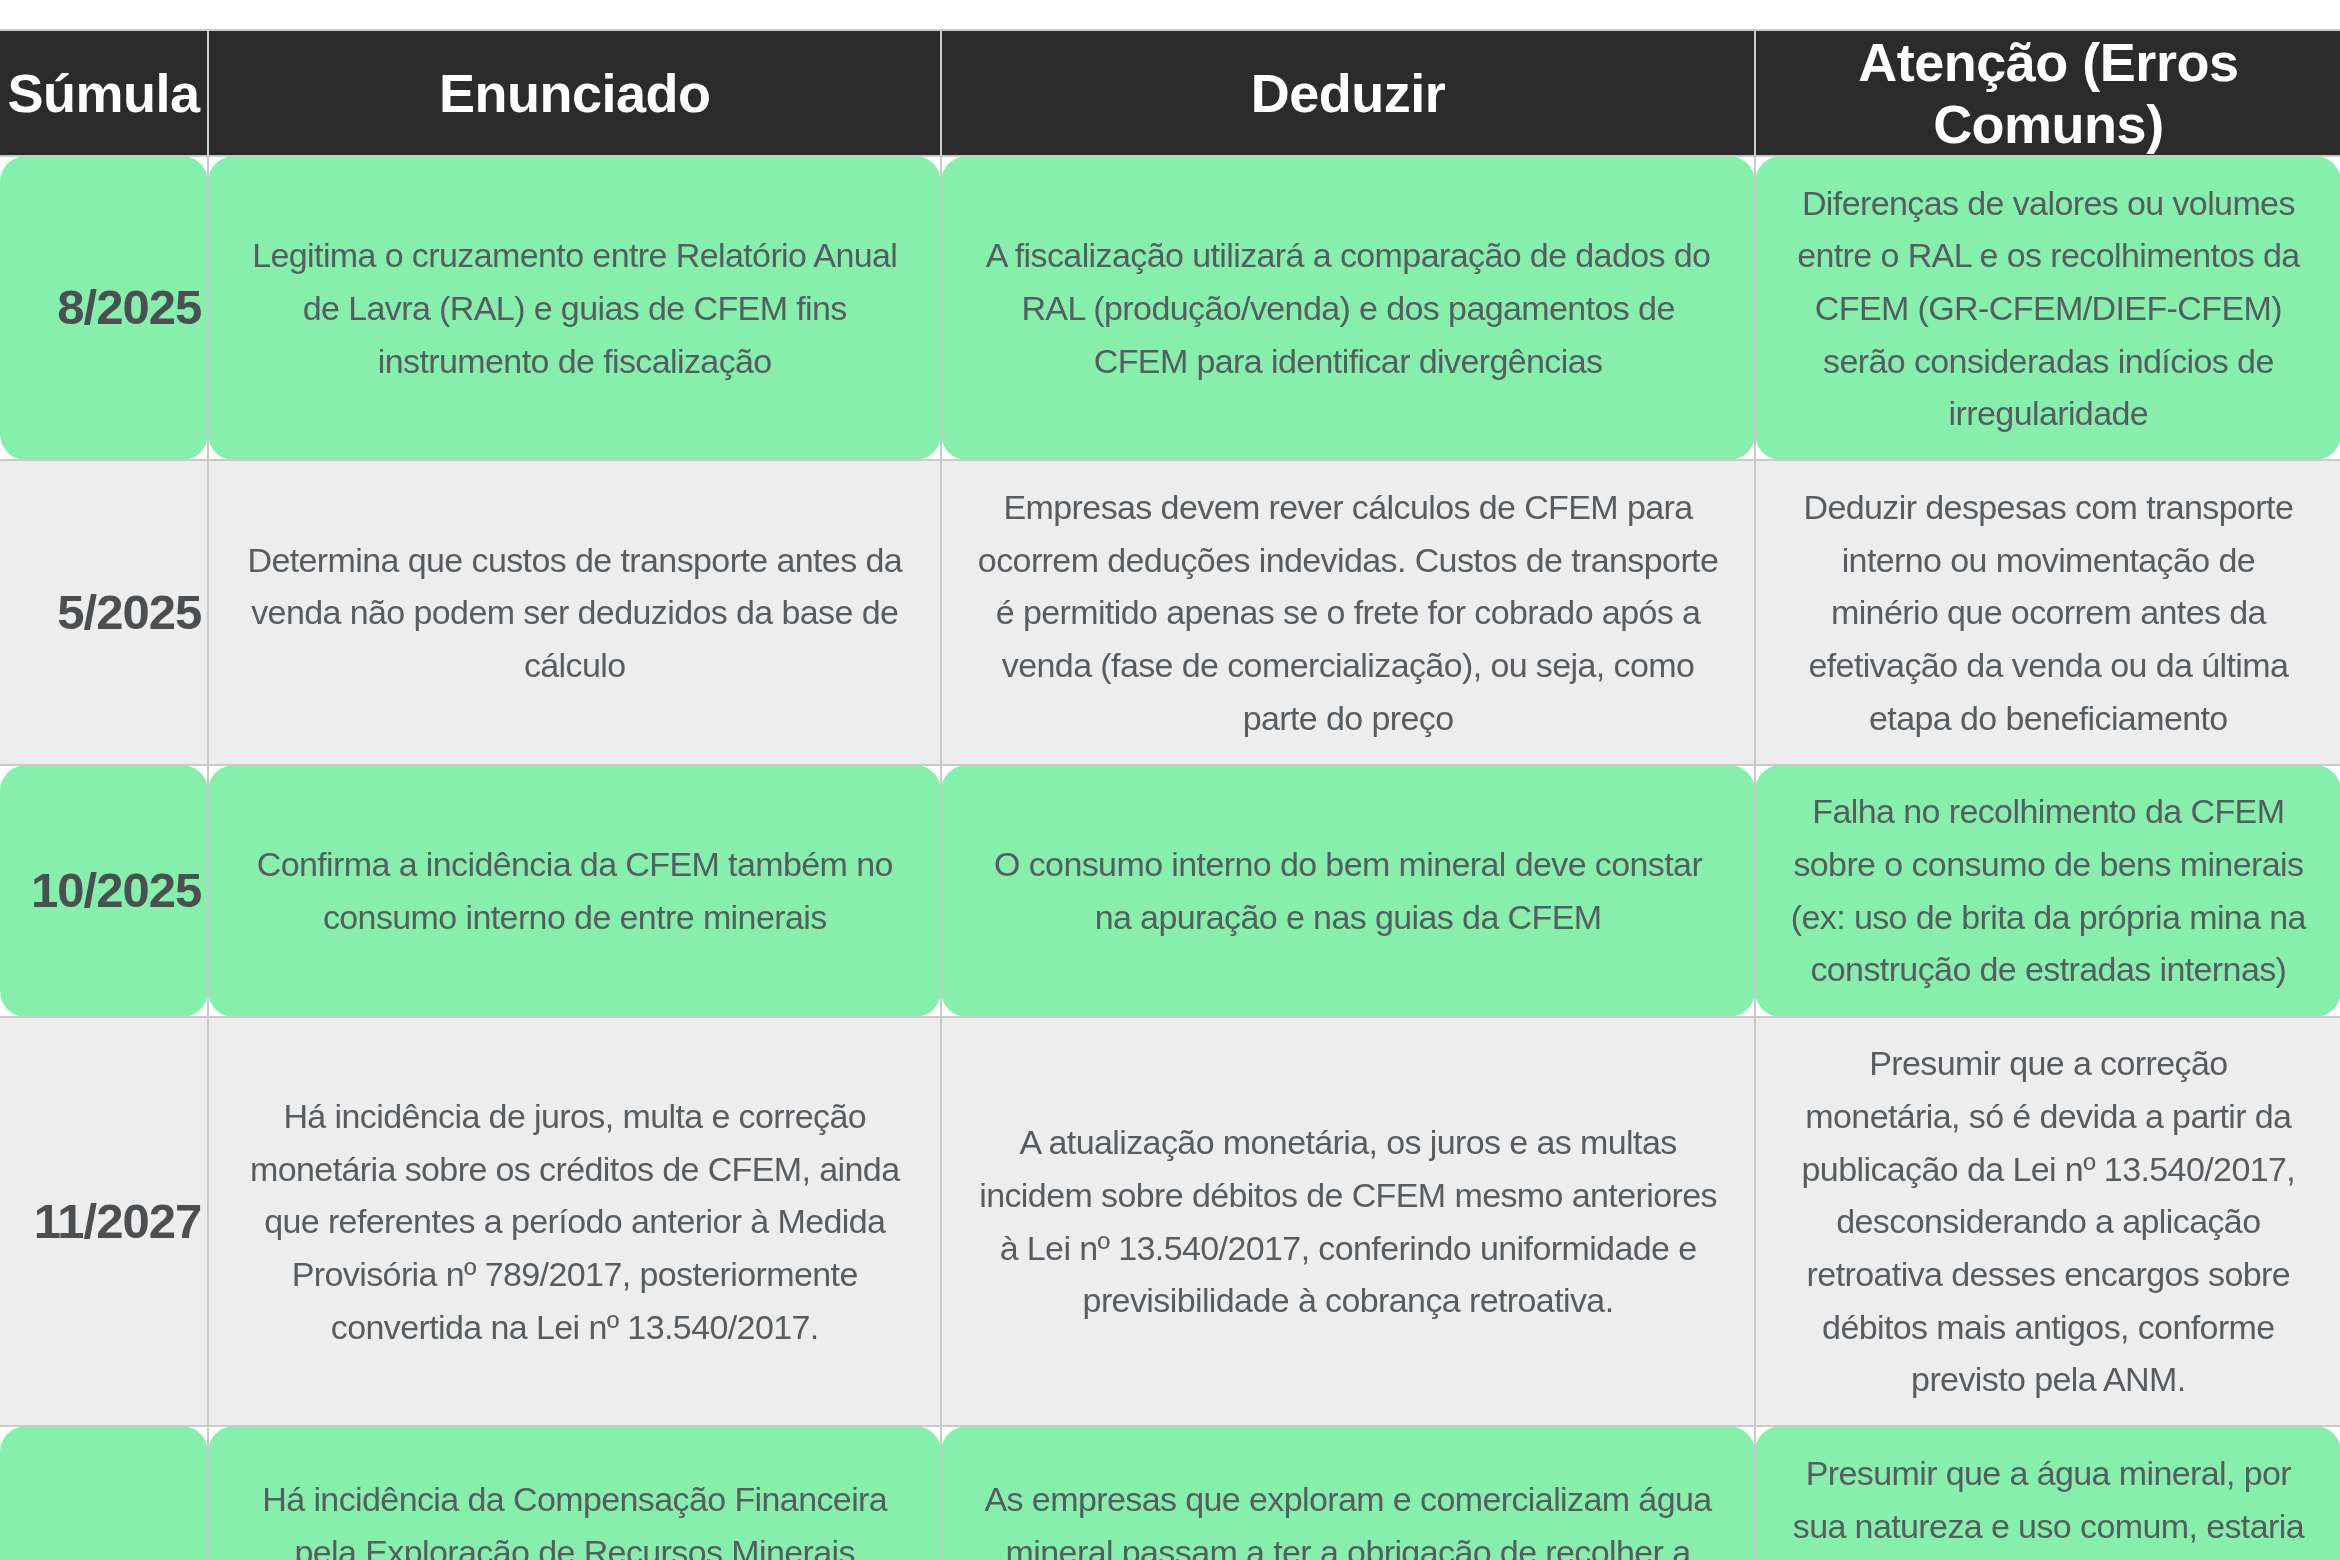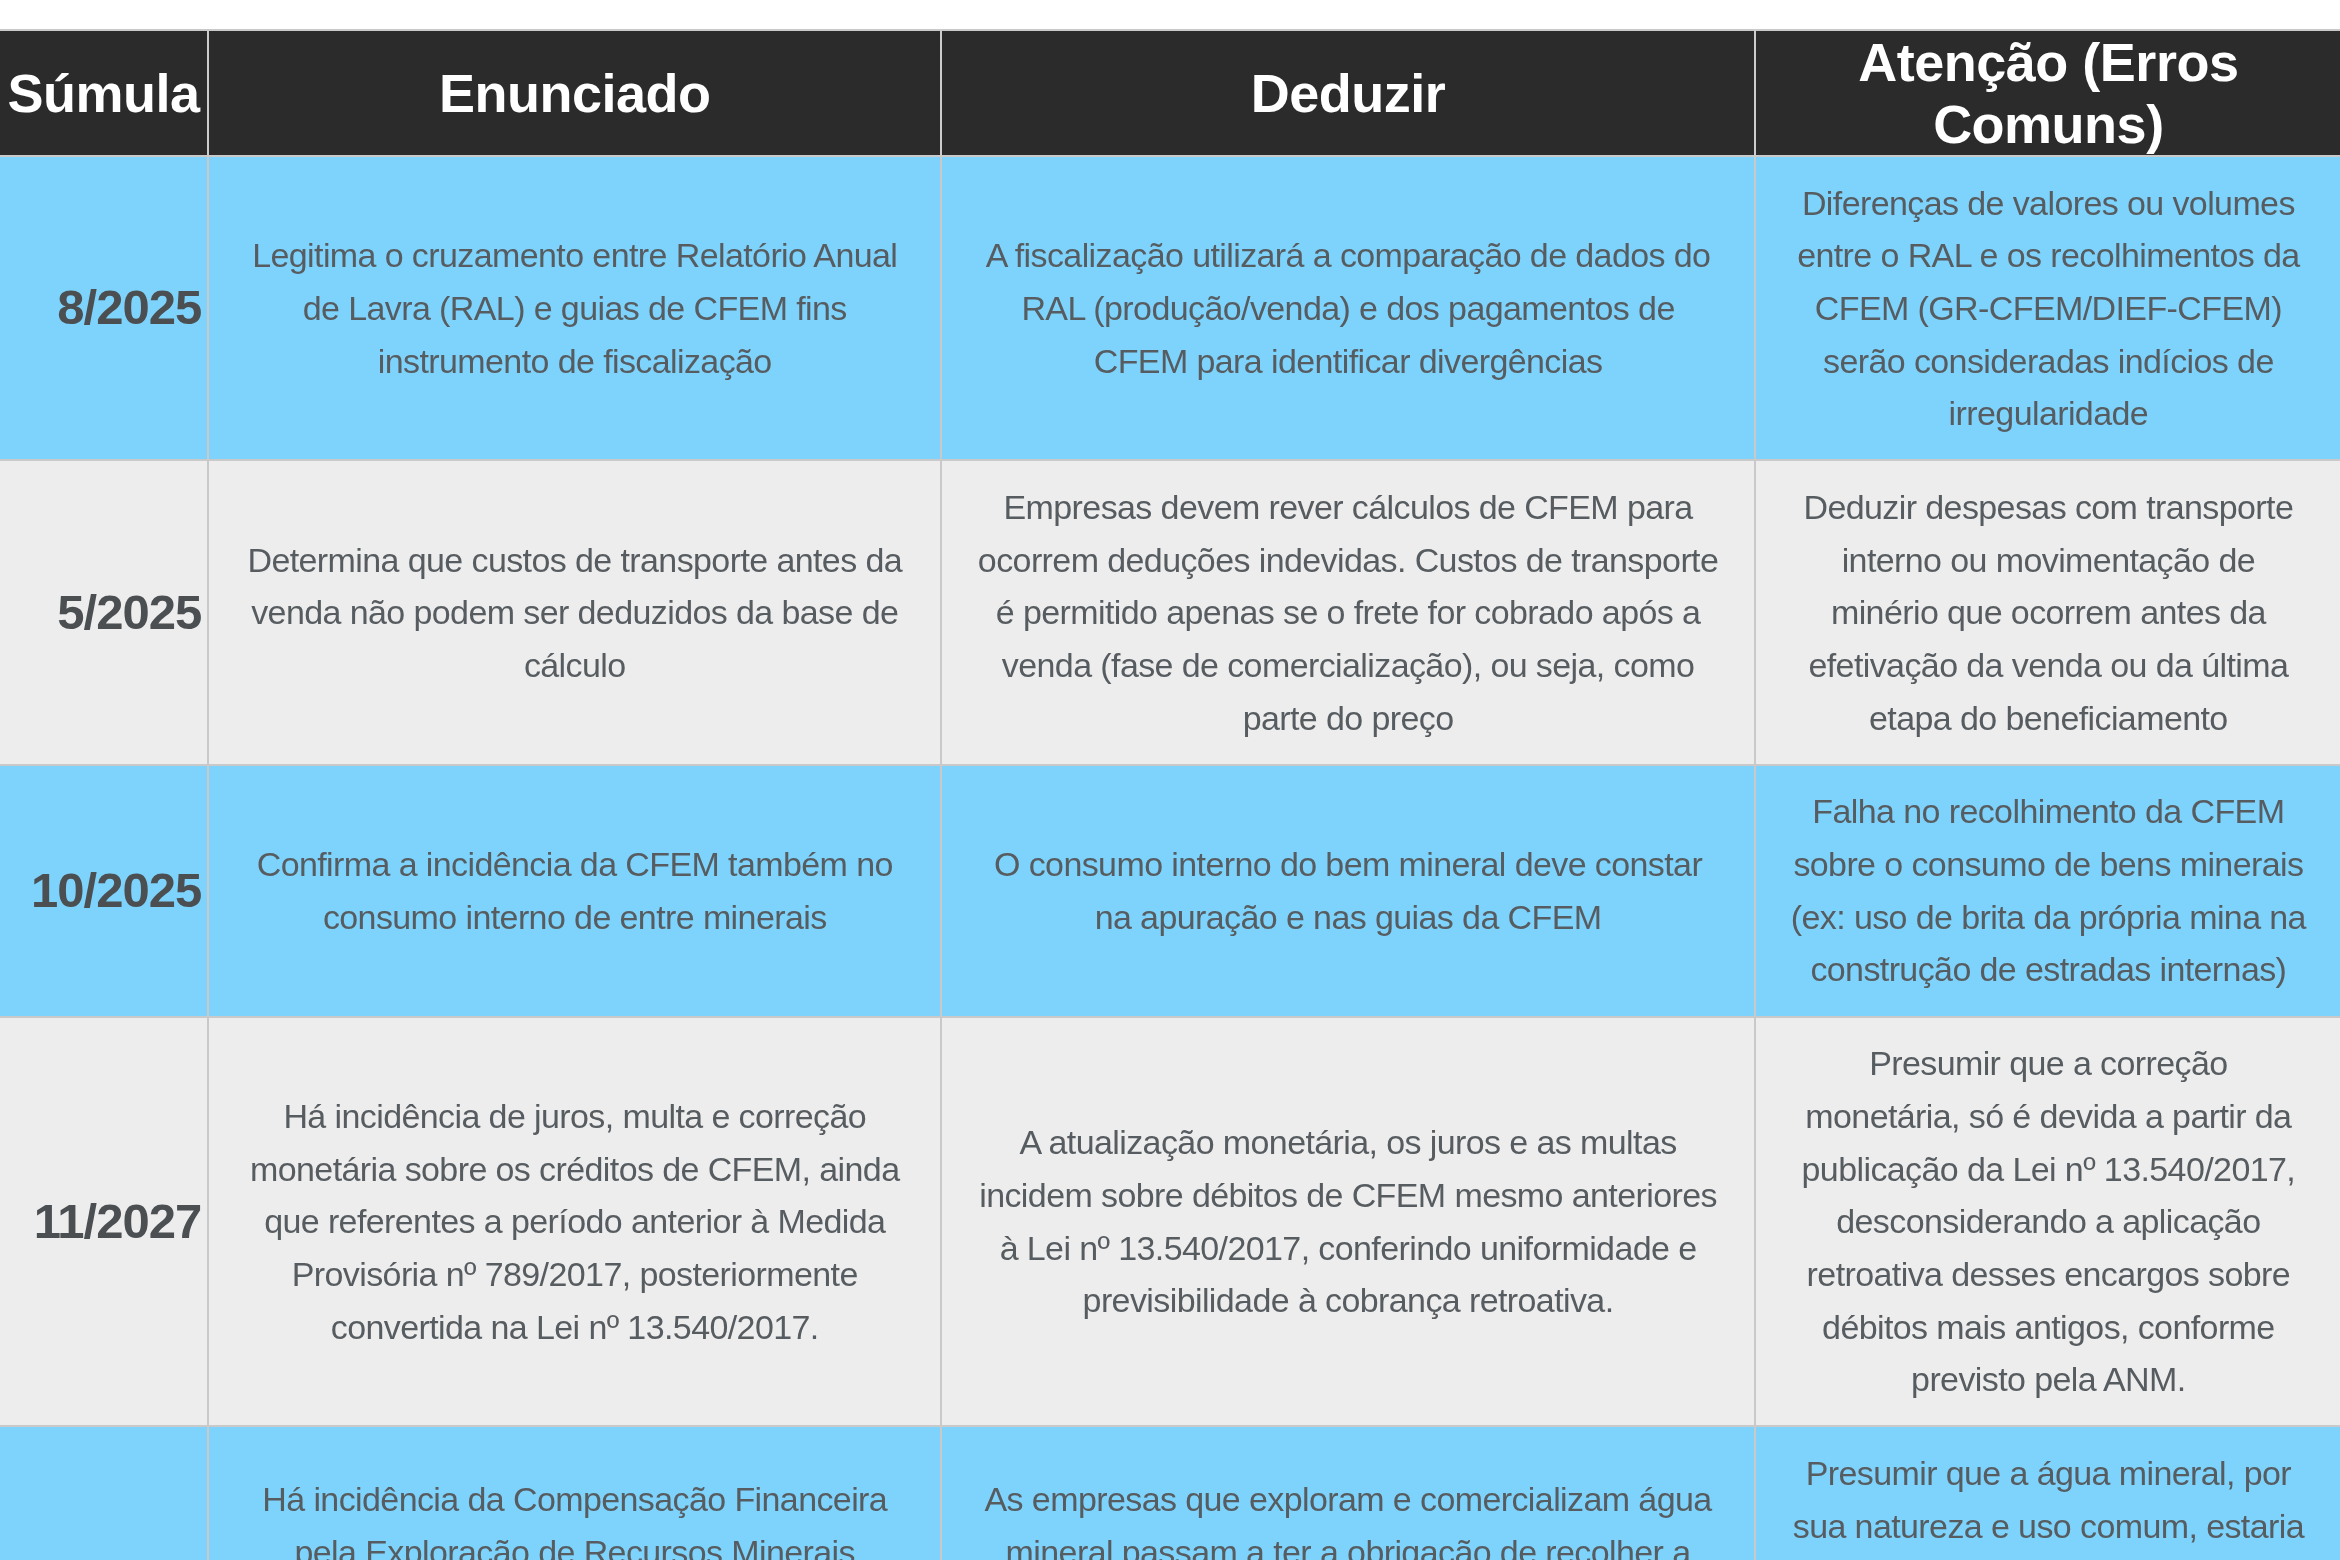--- a/index.html
+++ b/index.html
@@ -47,21 +47,21 @@
     border: 2px solid #c9c9c9;
     color: #575c60;
     font-size: 34px;
     line-height: 1.55;
     letter-spacing: -0.6px;
     padding: 19.5px 33px;
   }
   tbody tr td:first-child { border-left: none; }
   tbody tr td:last-child  { border-right: none; }
 
-  tr.light td { background: #7dd3fc; }
+  tr.light td { background: #86efac; border-radius: 26px; }
   tr.gray  td { background: #ededed; }
 
   td.sumula {
     font-size: 49px;
     font-weight: bold;
     color: #4c4f52;
     letter-spacing: -1px;
     padding: 9.8px 5.9px;
     text-align: right;
   }

